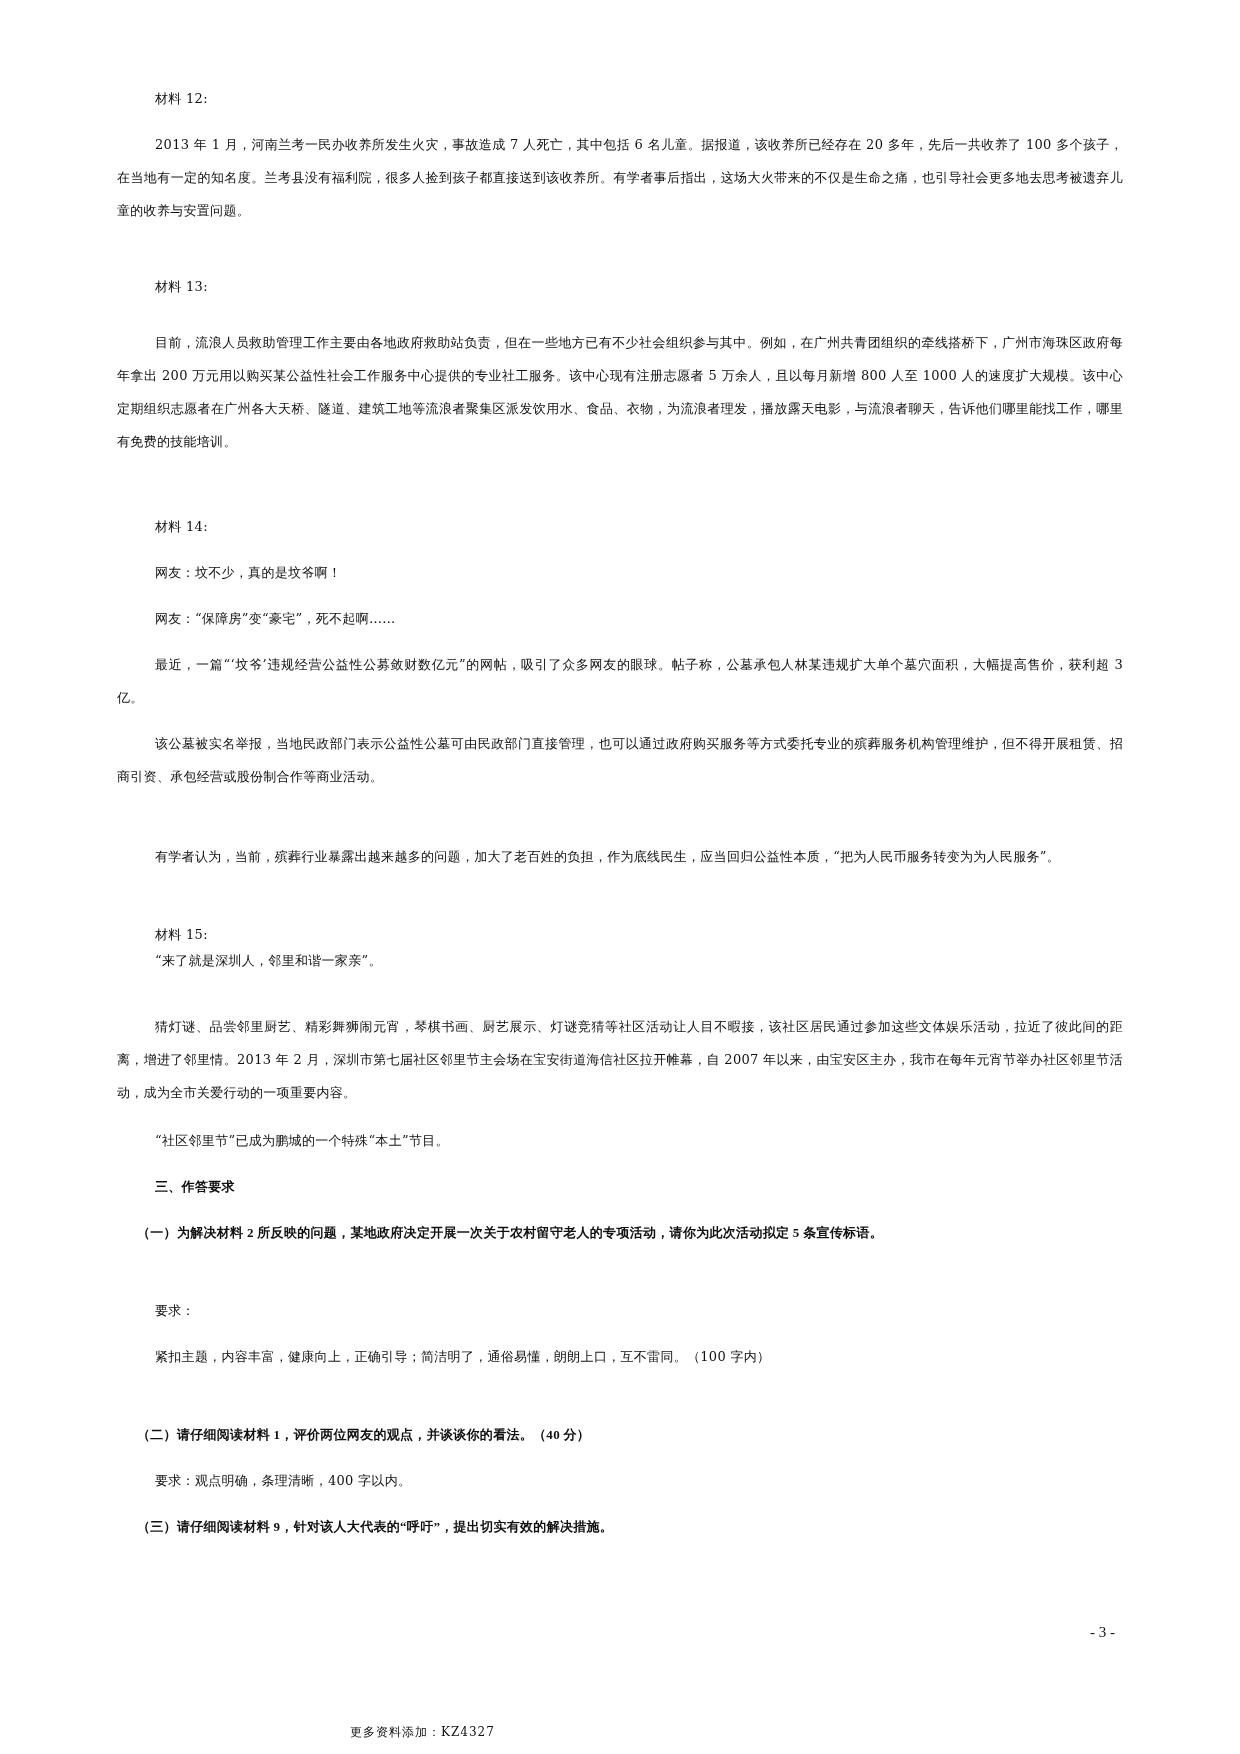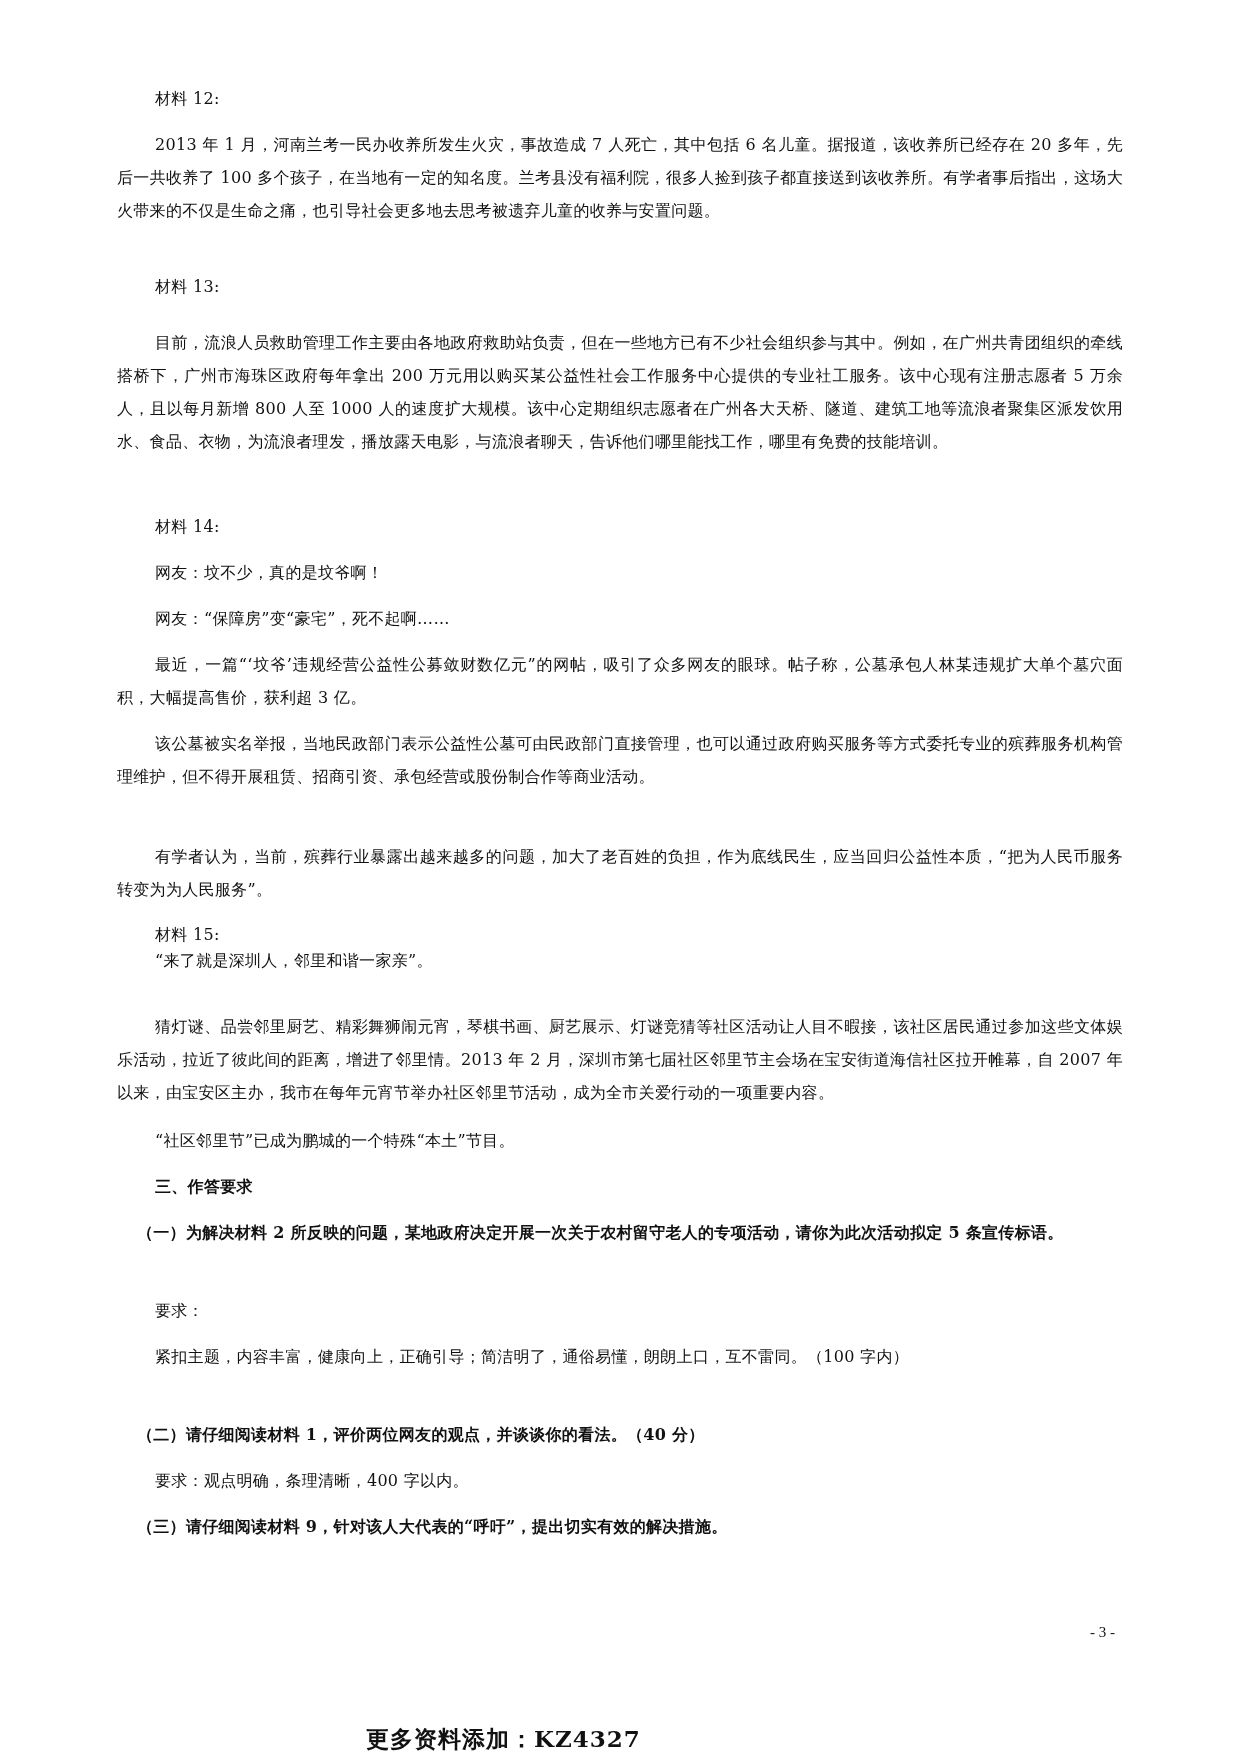--- a/index.html
+++ b/index.html
@@ -1,25 +1,25 @@
 <!DOCTYPE html>
 <html><head>
 <meta charset="utf-8">
 <style>
   html, body { margin:0; padding:0; background:#ffffff; }
   body { width:1240px; height:1754px; position:relative; overflow:hidden;
          font-family:"DejaVu Serif","Liberation Serif",serif; color:#111; }
   .page { position:absolute; left:117px; top:0; width:1006px; }
-  .p { position:absolute; left:0; width:1006px; font-size:16px; line-height:33px;
+  .p { position:absolute; left:0; width:1006px; font-size:13px; line-height:33px;
        text-indent:38px; text-align:justify; letter-spacing:0.3px; white-space:normal; }
-  .b { font-weight:bold; }
+  .b { font-weight:bold;font-family:Liberation Serif, serif; }
   .pagenum { position:absolute; right:125px; top:1624px; font-size:15px;
              font-family:"Liberation Serif",serif; }
-  .footer { position:absolute; left:350px; top:1724px; font-size:23px; font-weight:bold;
-            font-family:"DejaVu Serif",serif; letter-spacing:1px;margin-left:16px; }
+  .footer { position:absolute; left:350px; top:1724px; font-size:12px; font-weight:normal;
+            font-family:"DejaVu Serif",serif; letter-spacing:1px; }
 </style>
 </head>
 <body>
 
 <div class="page">
 
   <div class="p" style="top:82px">材料 12:</div>
   <div class="p" style="top:128px">2013 年 1 月，河南兰考一民办收养所发生火灾，事故造成 7 人死亡，其中包括 6 名儿童。据报道，该收养所已经存在 20 多年，先后一共收养了 100 多个孩子，在当地有一定的知名度。兰考县没有福利院，很多人捡到孩子都直接送到该收养所。有学者事后指出，这场大火带来的不仅是生命之痛，也引导社会更多地去思考被遗弃儿童的收养与安置问题。</div>
 
   <div class="p" style="top:270px">材料 13:</div>

